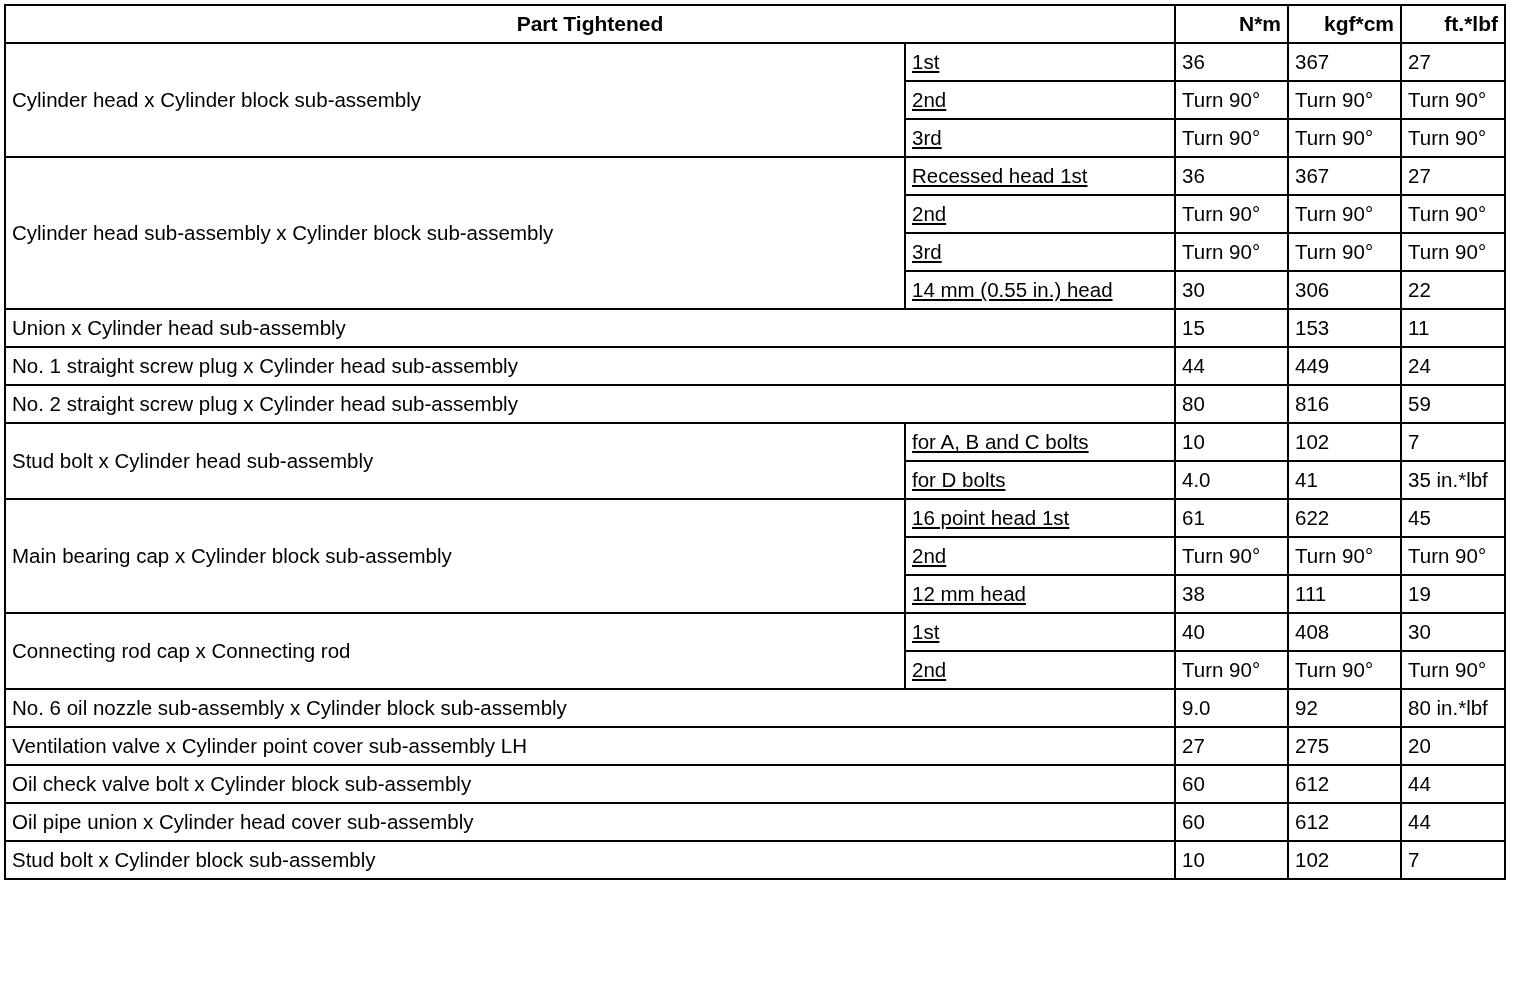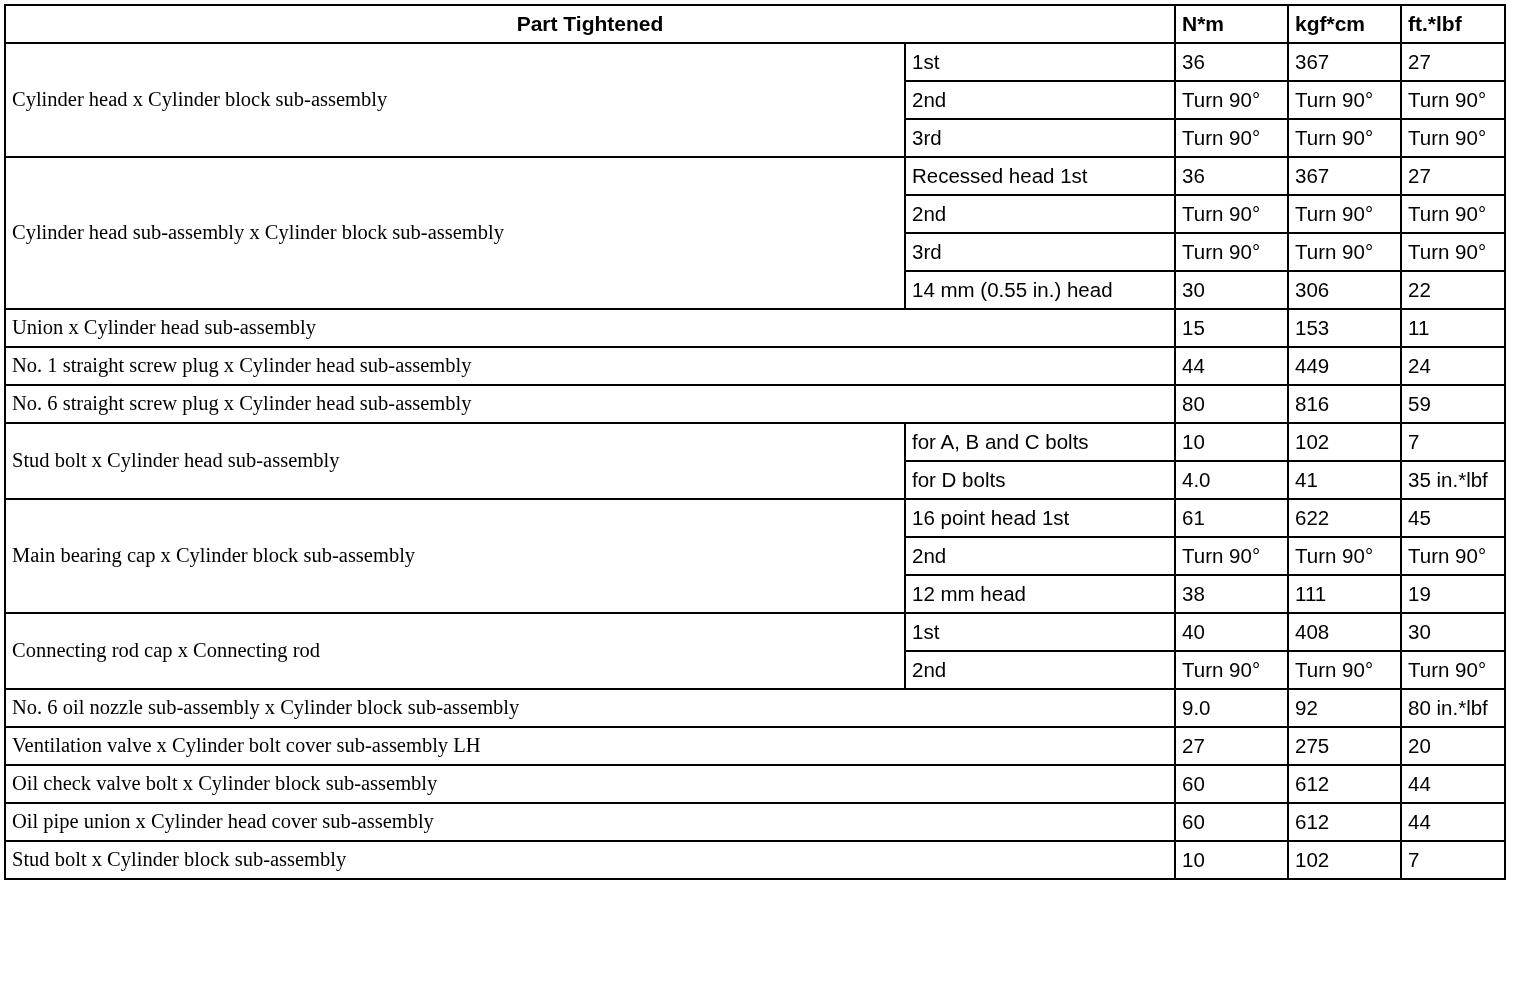--- a/index.html
+++ b/index.html
@@ -38,31 +38,31 @@
     box-sizing: border-box;
     white-space: nowrap;
     overflow: hidden;
   }
   table.torque th.hdr-part {
     text-align: center;
     font-weight: bold;
     font-size: 21px;
   }
   table.torque th.hdr-unit {
-    text-align: left;
+    text-align: right;
     font-weight: bold;
     font-size: 21px;
     margin-top: 28px;
   }
   td.part {
     padding-left: 8px;
-    font-family: Liberation Serif, serif;
   }
   td.sub {
     padding-left: 8px;
+    text-decoration: underline;
   }
   td.val {
     padding-left: 7px;
   }
   
   col.c-part { width: 900px; }
   col.c-sub  { width: 270px; }
   col.c-nm   { width: 113px; }
   col.c-kgf  { width: 113px; }
   col.c-ftlbf{ width: 104px; }
@@ -138,21 +138,21 @@
           <td class="val">153</td>
           <td class="val">11</td>
         </tr>
         <tr>
           <td class="part" rowspan="1" colspan="2">No. 1 straight screw plug x Cylinder head sub-assembly</td>
           <td class="val">44</td>
           <td class="val">449</td>
           <td class="val">24</td>
         </tr>
         <tr>
-          <td class="part" rowspan="1" colspan="2">No. 6 straight screw plug x Cylinder head sub-assembly</td>
+          <td class="part" rowspan="1" colspan="2">No. 2 straight screw plug x Cylinder head sub-assembly</td>
           <td class="val">80</td>
           <td class="val">816</td>
           <td class="val">59</td>
         </tr>
         <tr>
           <td class="part" rowspan="2">Stud bolt x Cylinder head sub-assembly</td>
           <td class="sub">for A, B and C bolts</td>
           <td class="val">10</td>
           <td class="val">102</td>
           <td class="val">7</td>
@@ -195,21 +195,21 @@
           <td class="val">Turn 90°</td>
           <td class="val">Turn 90°</td>
         </tr>
         <tr>
           <td class="part" rowspan="1" colspan="2">No. 6 oil nozzle sub-assembly x Cylinder block sub-assembly</td>
           <td class="val">9.0</td>
           <td class="val">92</td>
           <td class="val">80 in.*lbf</td>
         </tr>
         <tr>
-          <td class="part" rowspan="1" colspan="2">Ventilation valve x Cylinder bolt cover sub-assembly LH</td>
+          <td class="part" rowspan="1" colspan="2">Ventilation valve x Cylinder point cover sub-assembly LH</td>
           <td class="val">27</td>
           <td class="val">275</td>
           <td class="val">20</td>
         </tr>
         <tr>
           <td class="part" rowspan="1" colspan="2">Oil check valve bolt x Cylinder block sub-assembly</td>
           <td class="val">60</td>
           <td class="val">612</td>
           <td class="val">44</td>
         </tr>

